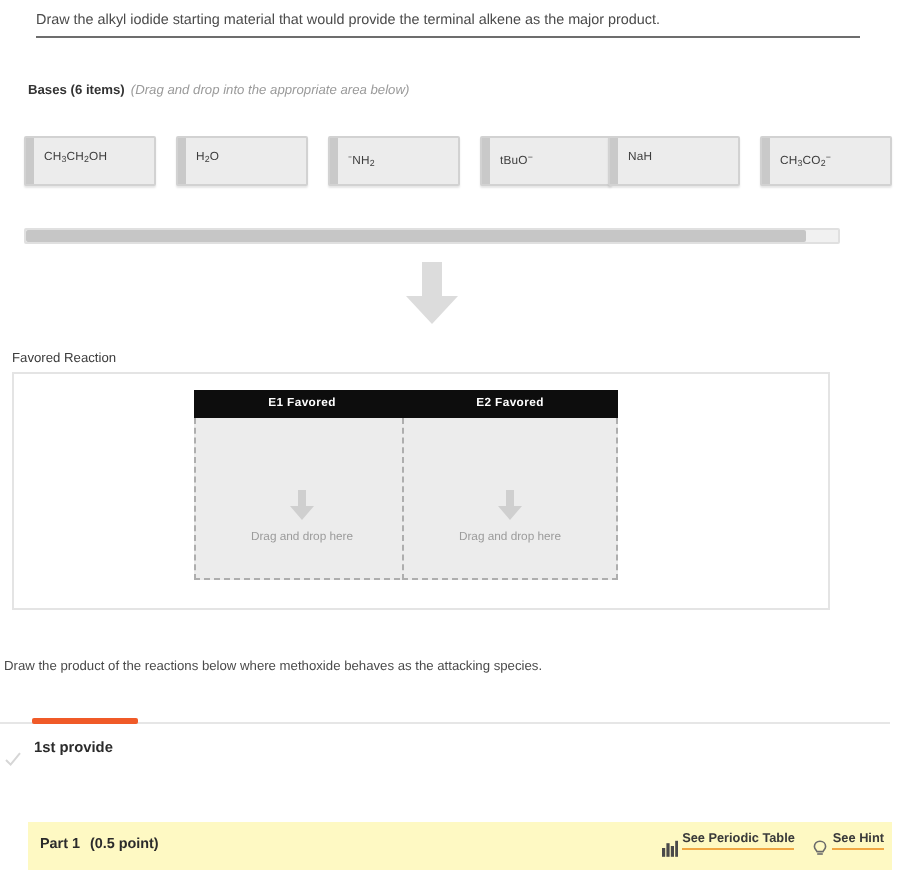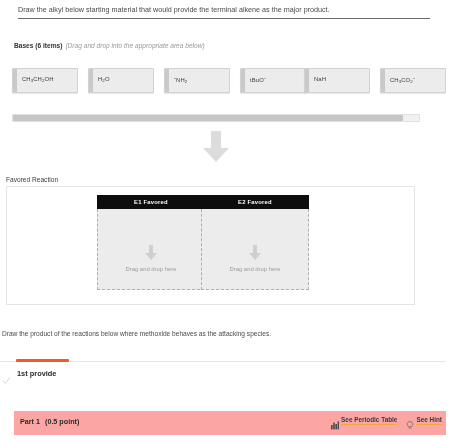--- a/index.html
+++ b/index.html
@@ -244,21 +244,21 @@
     white-space: nowrap;
   }
 
   
   .part-row {
     position: absolute;
     left: 14px;
     top: 411px;
     width: 432px;
     height: 24px;
-    background: #fca5a5;
+    background: #fef9c3;
   }
   .part-title {
     position: absolute;
     left: 6px;
     top: 6px;
     font-size: 7.2px;
     font-weight: bold;
     color: #2b2b2b;
     white-space: nowrap;
   }
@@ -288,21 +288,21 @@
   }
   .tool-link .tl-icon {
     width: 8px;
     height: 9px;
     display: block;
   }
 </style>
 </head>
 <body>
 
-<div class="prompt-one">Draw the alkyl below starting material that would provide the terminal alkene as the major product.</div>
+<div class="prompt-one">Draw the alkyl iodide starting material that would provide the terminal alkene as the major product.</div>
 
 <div class="bases-line">
   <span class="b-title">Bases (6 items)</span><span class="b-hint">(Drag and drop into the appropriate area below)</span>
 </div>
 
 <div class="tile-strip">
   <div class="tile" style="left: 0px; background: rgb(236, 236, 236);">
     <span class="grip"></span>
     <span class="tile-label"><span>CH</span><sub>3</sub><span>CH</span><sub>2</sub><span>OH</span></span>
   </div>

